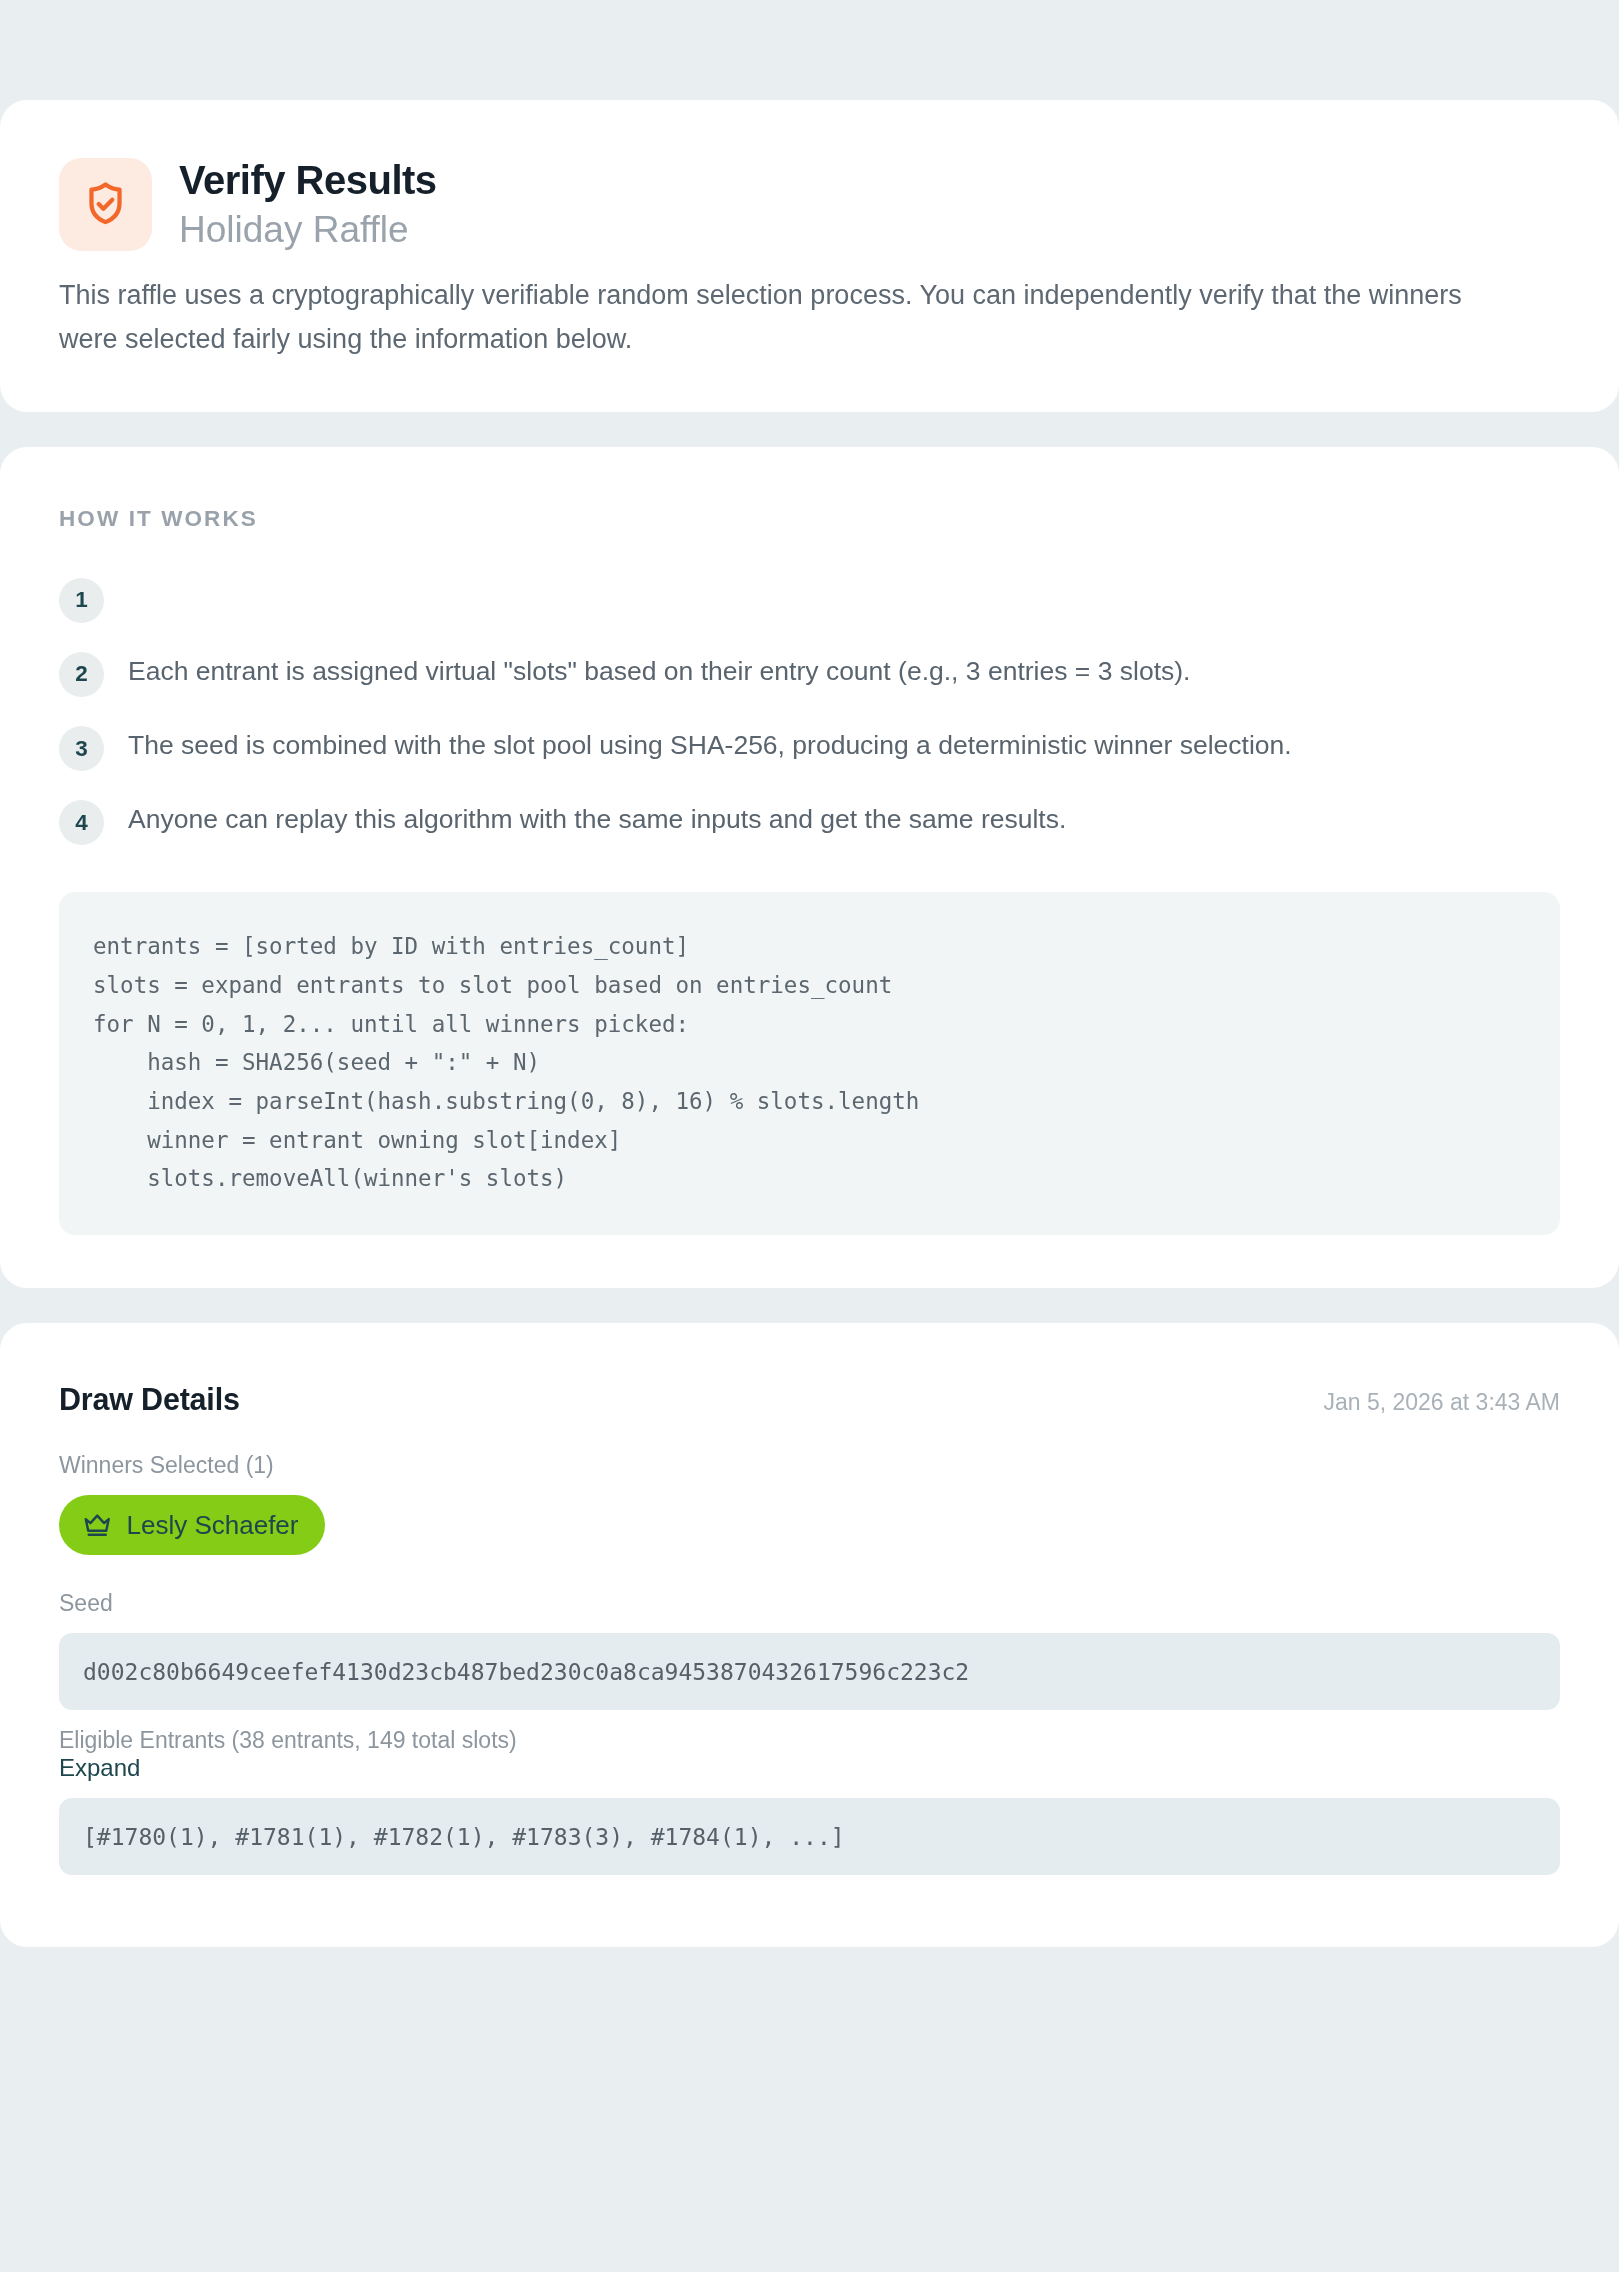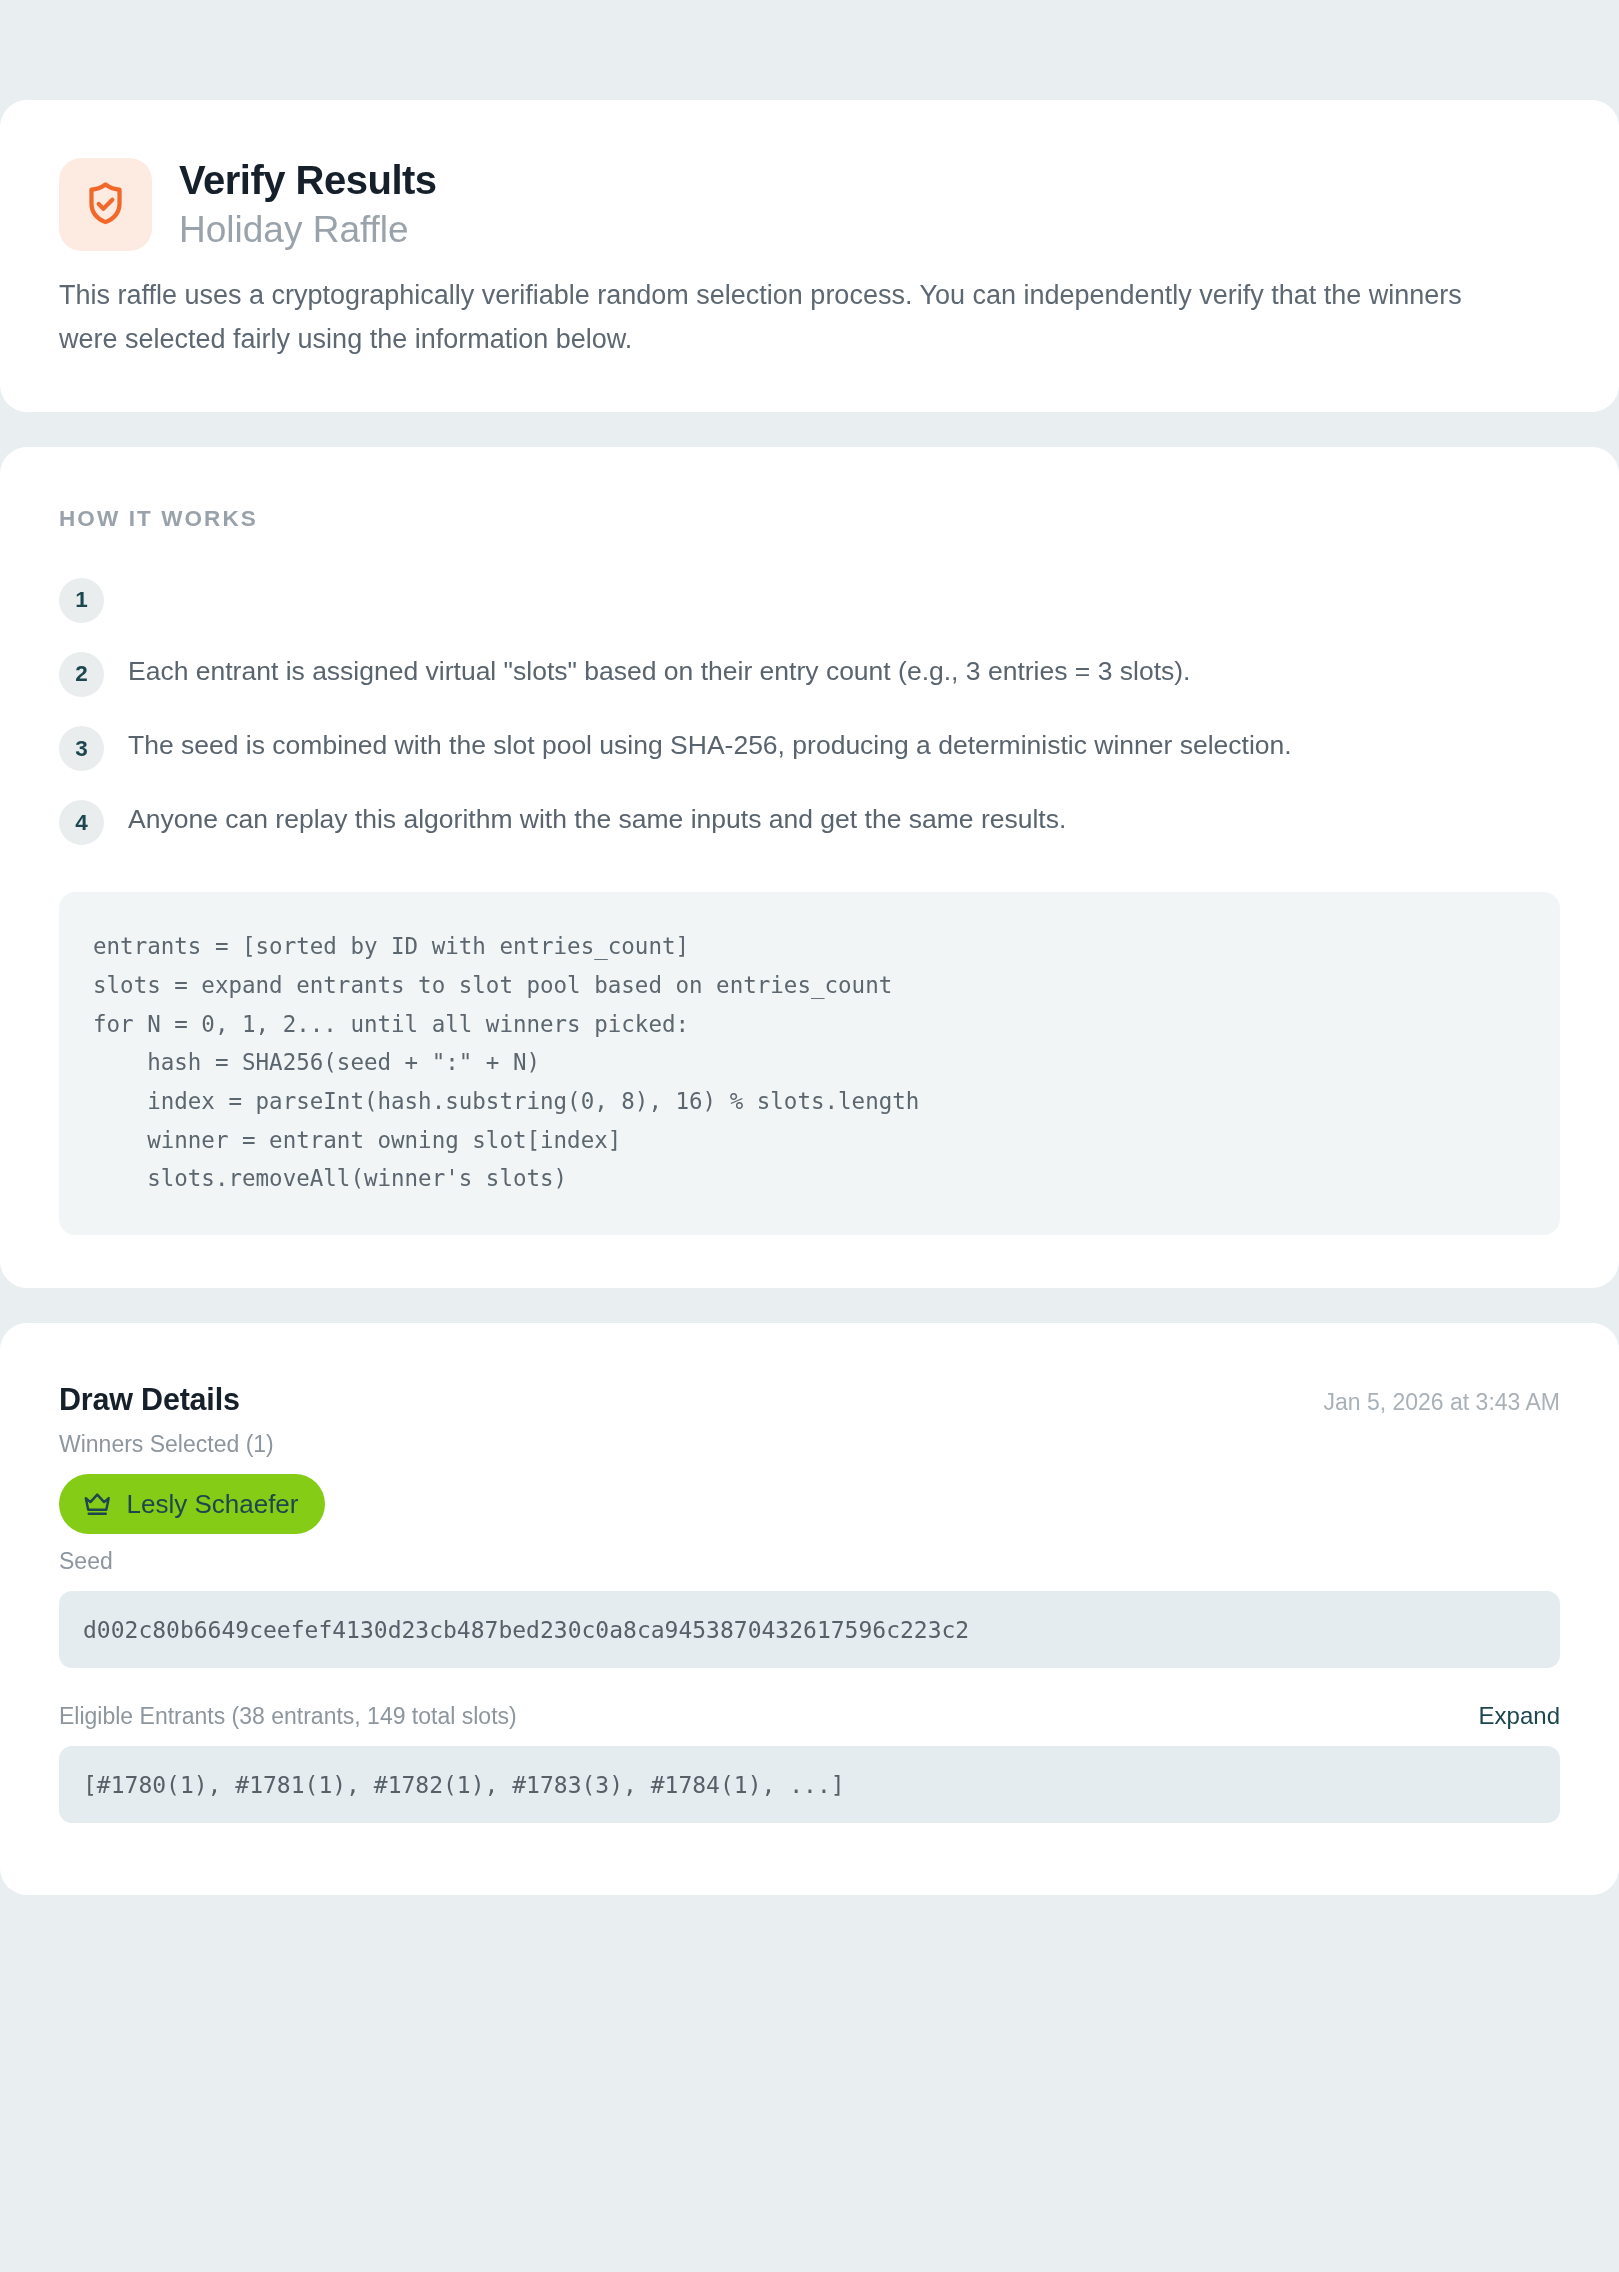--- a/index.html
+++ b/index.html
@@ -161,30 +161,31 @@
   }
 
   .draw-time {
     font-size: 23px;
     color: #a9b1b8;
   }
 
   .field-label {
     font-size: 23px;
     color: #8d969e;
-    margin-top: 14px;
+    margin-top: 35px;
     margin-bottom: 16px;
   }
 
   .label-row {
     display: flex;
     align-items: baseline;
     justify-content: space-between;
-    margin-top: 34px;
+    margin-top: 17px;
     margin-bottom: 16px;
+    flex-direction: column;
   }
   .label-row .field-label { margin: 0; }
 
   .expand-link {
     font-size: 24px;
     color: #1d464e;
     cursor: pointer;
   }
 
   .winner-list { display: flex; flex-wrap: wrap; gap: 17.7px; }

